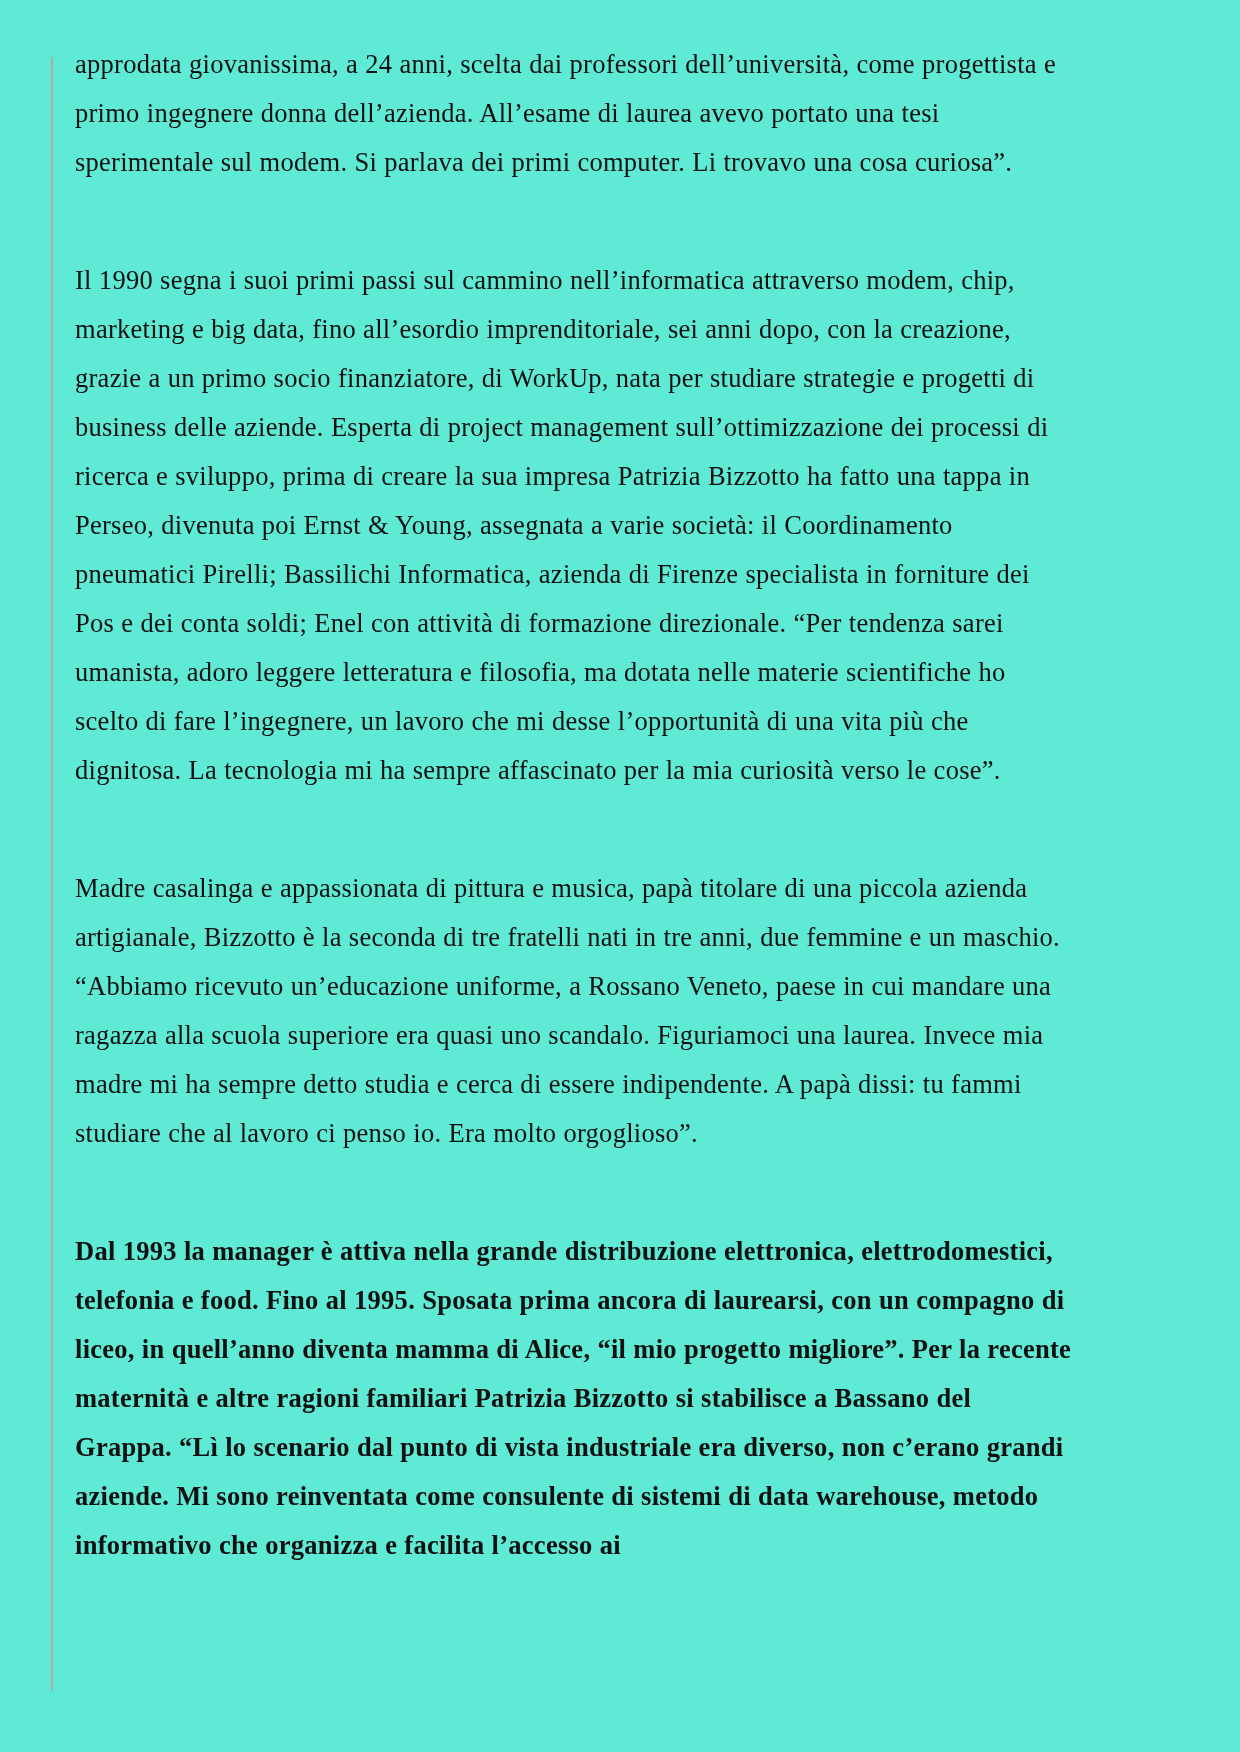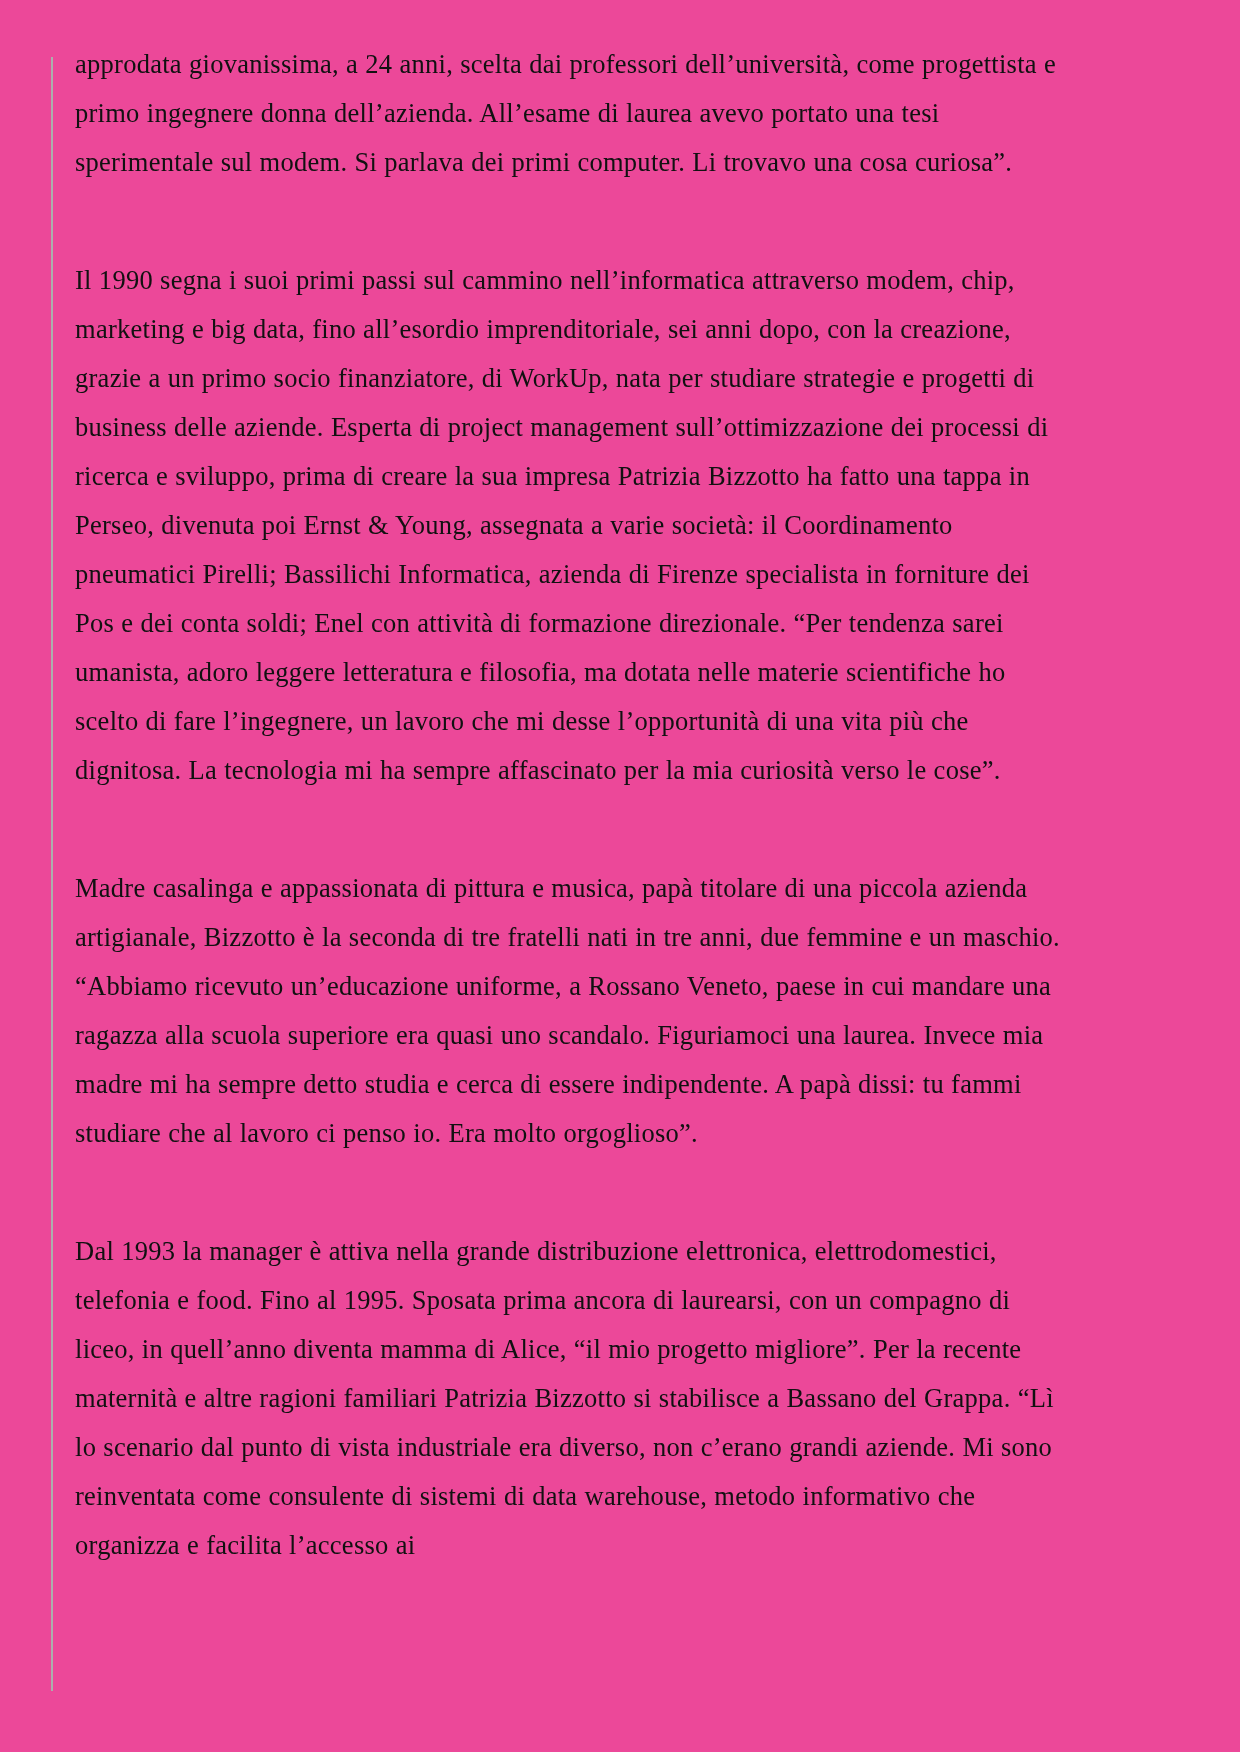--- a/index.html
+++ b/index.html
@@ -14,21 +14,21 @@
     font-family: "Liberation Serif", "DejaVu Serif", serif;
     color: #0a0a0a;
     -webkit-font-smoothing: antialiased;
   }
 
   .page {
     position: relative;
     box-sizing: border-box;
     width: 1240px;
     height: 1752px;
-    background: #ec4899;
+    background: #5eead4;
     overflow: hidden;
   }
 
   
   .article-rule {
     position: absolute;
     left: 51px;
     top: 57px;
     width: 2px;
     height: 1634px;
@@ -47,20 +47,21 @@
     font-size: 26.5px;
     line-height: 49px;
     letter-spacing: 0.01em;
     text-align: left;
     color: #111111;
     word-spacing: 0.01em;
   }
 
   .paragraph:last-child {
     margin-bottom: 0;
+    font-weight: bold;
   }
 </style>
 </head>
 <body>
 
 <div class="page">
 
   <div class="article-rule"></div>
 
   <article class="article-body">

